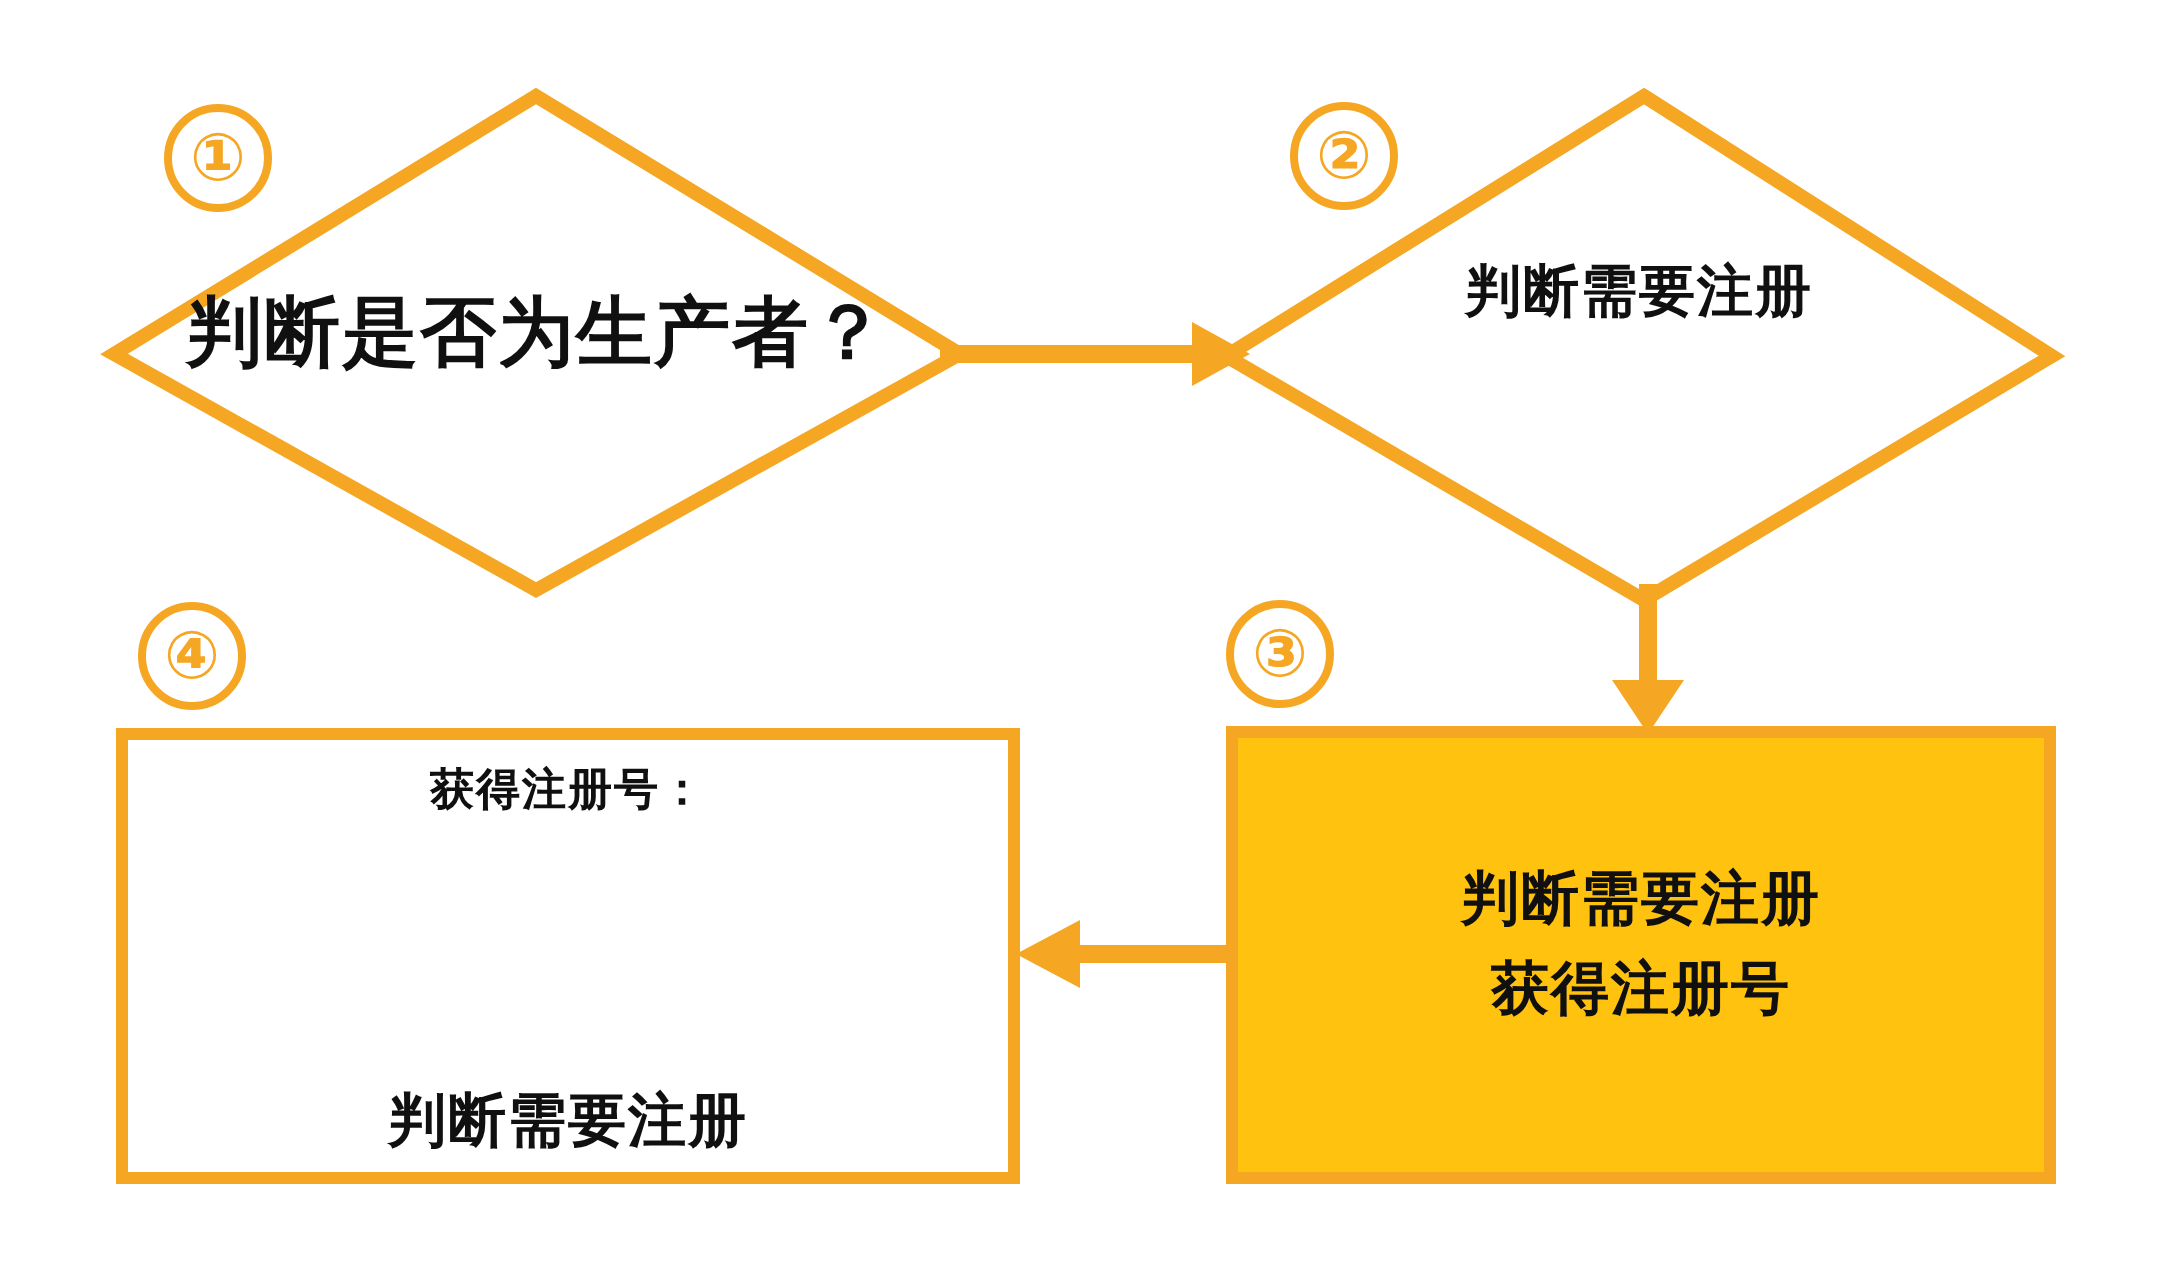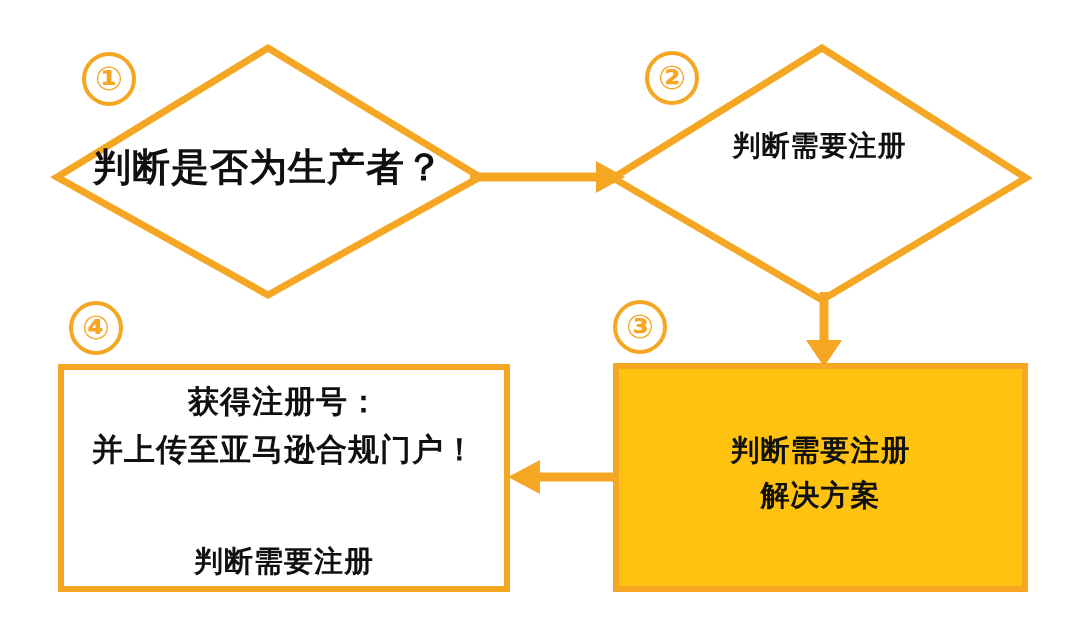--- a/index.html
+++ b/index.html
@@ -64,21 +64,21 @@
     left: 0;
     top: 0;
     width: 1080px;
     height: 639px;
   }
 
   
   .t-d1 { left: 57px;  top: 138px; width: 423px; font-size: 38px; }
   .t-d2 { left: 613px; top: 124px; width: 413px; font-size: 28px; }
   .t-b3 { left: 613px; top: 428px; width: 415px; font-size: 29px; }
-  .t-b4a{ left: 58px;  top: 378px; width: 452px; font-size: 31px; }
+  .t-b4a{ left: 58px;  top: 378px; width: 452px; font-size: 22px; }
   .t-b4b{ left: 58px;  top: 539px; width: 452px; font-size: 29px; }
 
   .line { display: block; }
 </style>
 </head>
 <body>
 
 <div id="canvas">
 
   <svg id="vector" viewBox="0 0 1080 639">
@@ -115,26 +115,25 @@
   <div class="node-text t-d1">
     <span class="line">判断是否为生产者？</span>
   </div>
 
   <div class="node-text t-d2">
     <span class="line">判断需要注册</span>
   </div>
 
   <div class="node-text t-b3">
     <span class="line">判断需要注册</span>
-    <span class="line">解决方案</span>
+    <span class="line">获得注册号</span>
   </div>
 
   <div class="node-text t-b4a">
     <span class="line">获得注册号：</span>
-    <span class="line">并上传至亚马逊合规门户！</span>
   </div>
 
   <div class="node-text t-b4b">
     <span class="line">判断需要注册</span>
   </div>
 
   <div class="badge" style="left:82px;  top:52px;">①</div>
   <div class="badge" style="left:645px; top:51px;">②</div>
   <div class="badge" style="left:613px; top:300px;">③</div>
   <div class="badge" style="left:69px;  top:301px;">④</div>

